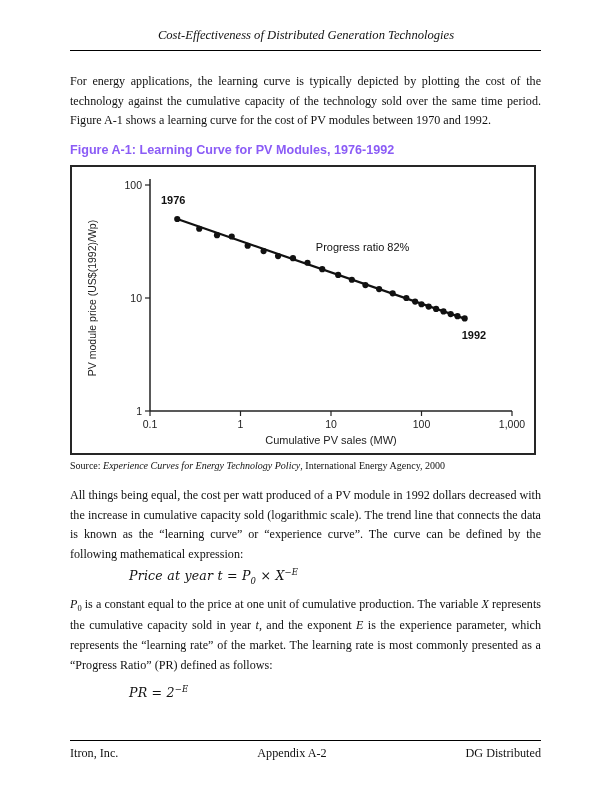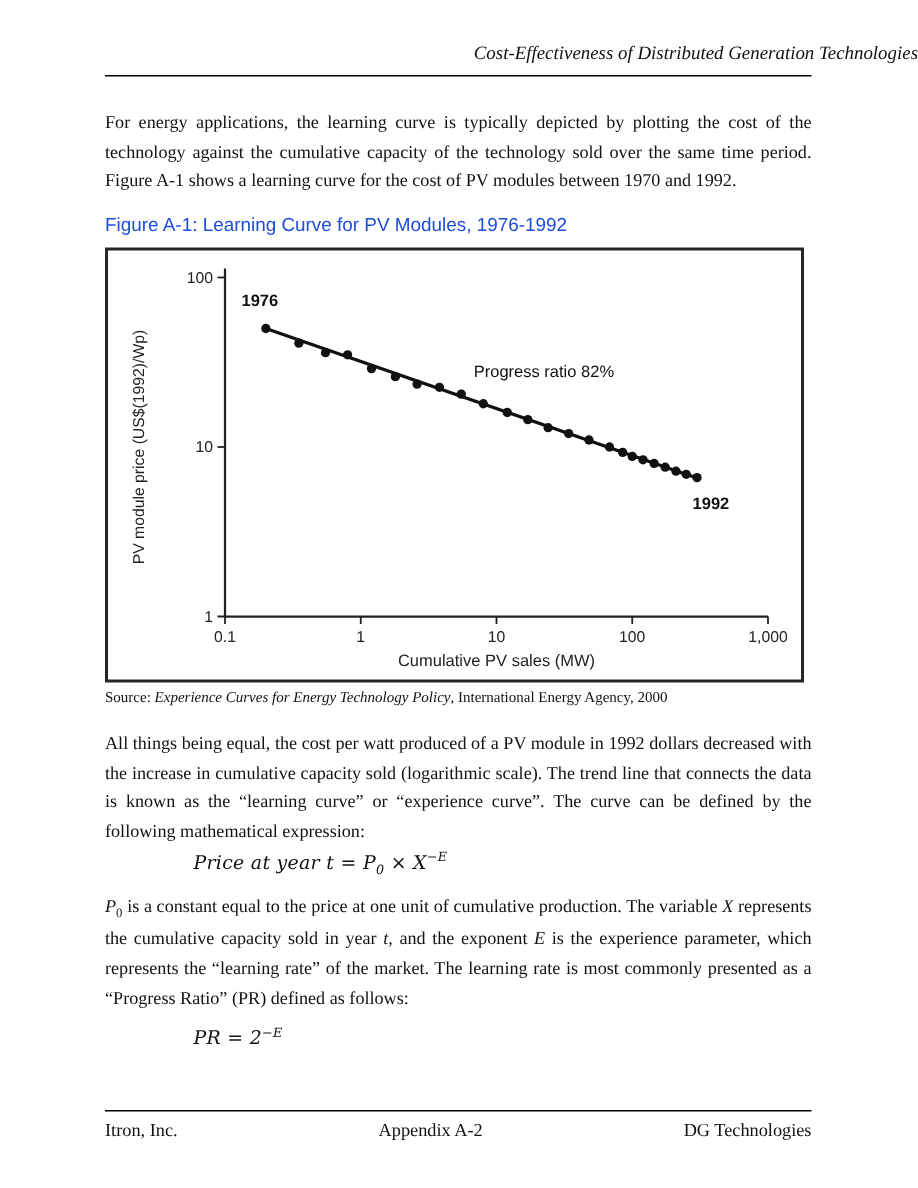--- a/index.html
+++ b/index.html
@@ -2,29 +2,29 @@
 <html><head>
 <meta charset="utf-8">
 <style>
   * { margin:0; padding:0; box-sizing:border-box; }
   html,body { background:#ffffff; }
   .page {
     position:relative; width:612px; height:792px; background:#ffffff;
     font-family:"Liberation Serif", serif; color:#111; overflow:hidden;
   }
   .abs { position:absolute; }
-  .header-title { left:0; top:28px; width:612px; text-align:right; font-style:italic; font-size:12.6px; }
+  .header-title { left:0; top:28px; width:612px; text-align:center; font-style:italic; font-size:12.6px; }
   .rule { left:70px; width:471px; border-top:1.2px solid #000; height:0; }
   .rule-top { top:50px; }
   .rule-bottom { top:740px; }
   p.body-text { font-size:12.1px; line-height:1.63; text-align:justify; width:471px; left:70px; }
   .para1 { top:72px; }
   .para2 { top:486px; }
   .para3 { top:595px; }
-  .figure-title { left:70px; top:143px; font-family:"Liberation Sans", sans-serif; font-weight:normal; font-size:12.6px; color:#1d4ed8; }
+  .figure-title { left:70px; top:143px; font-family:"Liberation Sans", sans-serif; font-weight:bold; font-size:12.6px; color:#8b5cf6; }
   .chart-box { left:70px; top:165px; width:466px; height:290px; border:2px solid #262626; background:#fff; }
   .source { left:70px; top:460px; font-size:10px; color:#111;text-align:center; }
   .equation { font-family:"DejaVu Serif", serif; font-style:italic; font-size:12.6px; letter-spacing:0.2px; left:105px;margin-left:24px; }
   .eq1 { top:567px; }
   .eq2 { top:684px; }
   .equation sub, .equation sup, p sub { font-size:8.5px; }
   .var { font-style:italic; }
   .footer { left:70px; top:746px; width:471px; display:flex; justify-content:space-between; font-size:12.2px; }
 </style>
 </head>
@@ -99,16 +99,16 @@
   <div class="abs equation eq1"><span>Price at year t = P</span><sub>0</sub><span> × X</span><sup>−E</sup></div>
 
   <p class="abs body-text para3"><span class="var">P</span><sub>0</sub><span> is a constant equal to the price at one unit of cumulative production.  The variable </span><span class="var">X</span><span> represents the cumulative capacity sold in year </span><span class="var">t</span><span>, and the exponent </span><span class="var">E</span><span> is the experience parameter, which represents the “learning rate” of the market.  The learning rate is most commonly presented as a “Progress Ratio” (PR) defined as follows:</span></p>
 
   <div class="abs equation eq2"><span>PR = 2</span><sup>−E</sup></div>
 
   <div class="abs rule rule-bottom"></div>
   <div class="abs footer">
     <span>Itron, Inc.</span>
     <span>Appendix A-2</span>
-    <span>DG Technologies</span>
+    <span>DG Distributed</span>
   </div>
 
 </div>
 
 </body></html>

